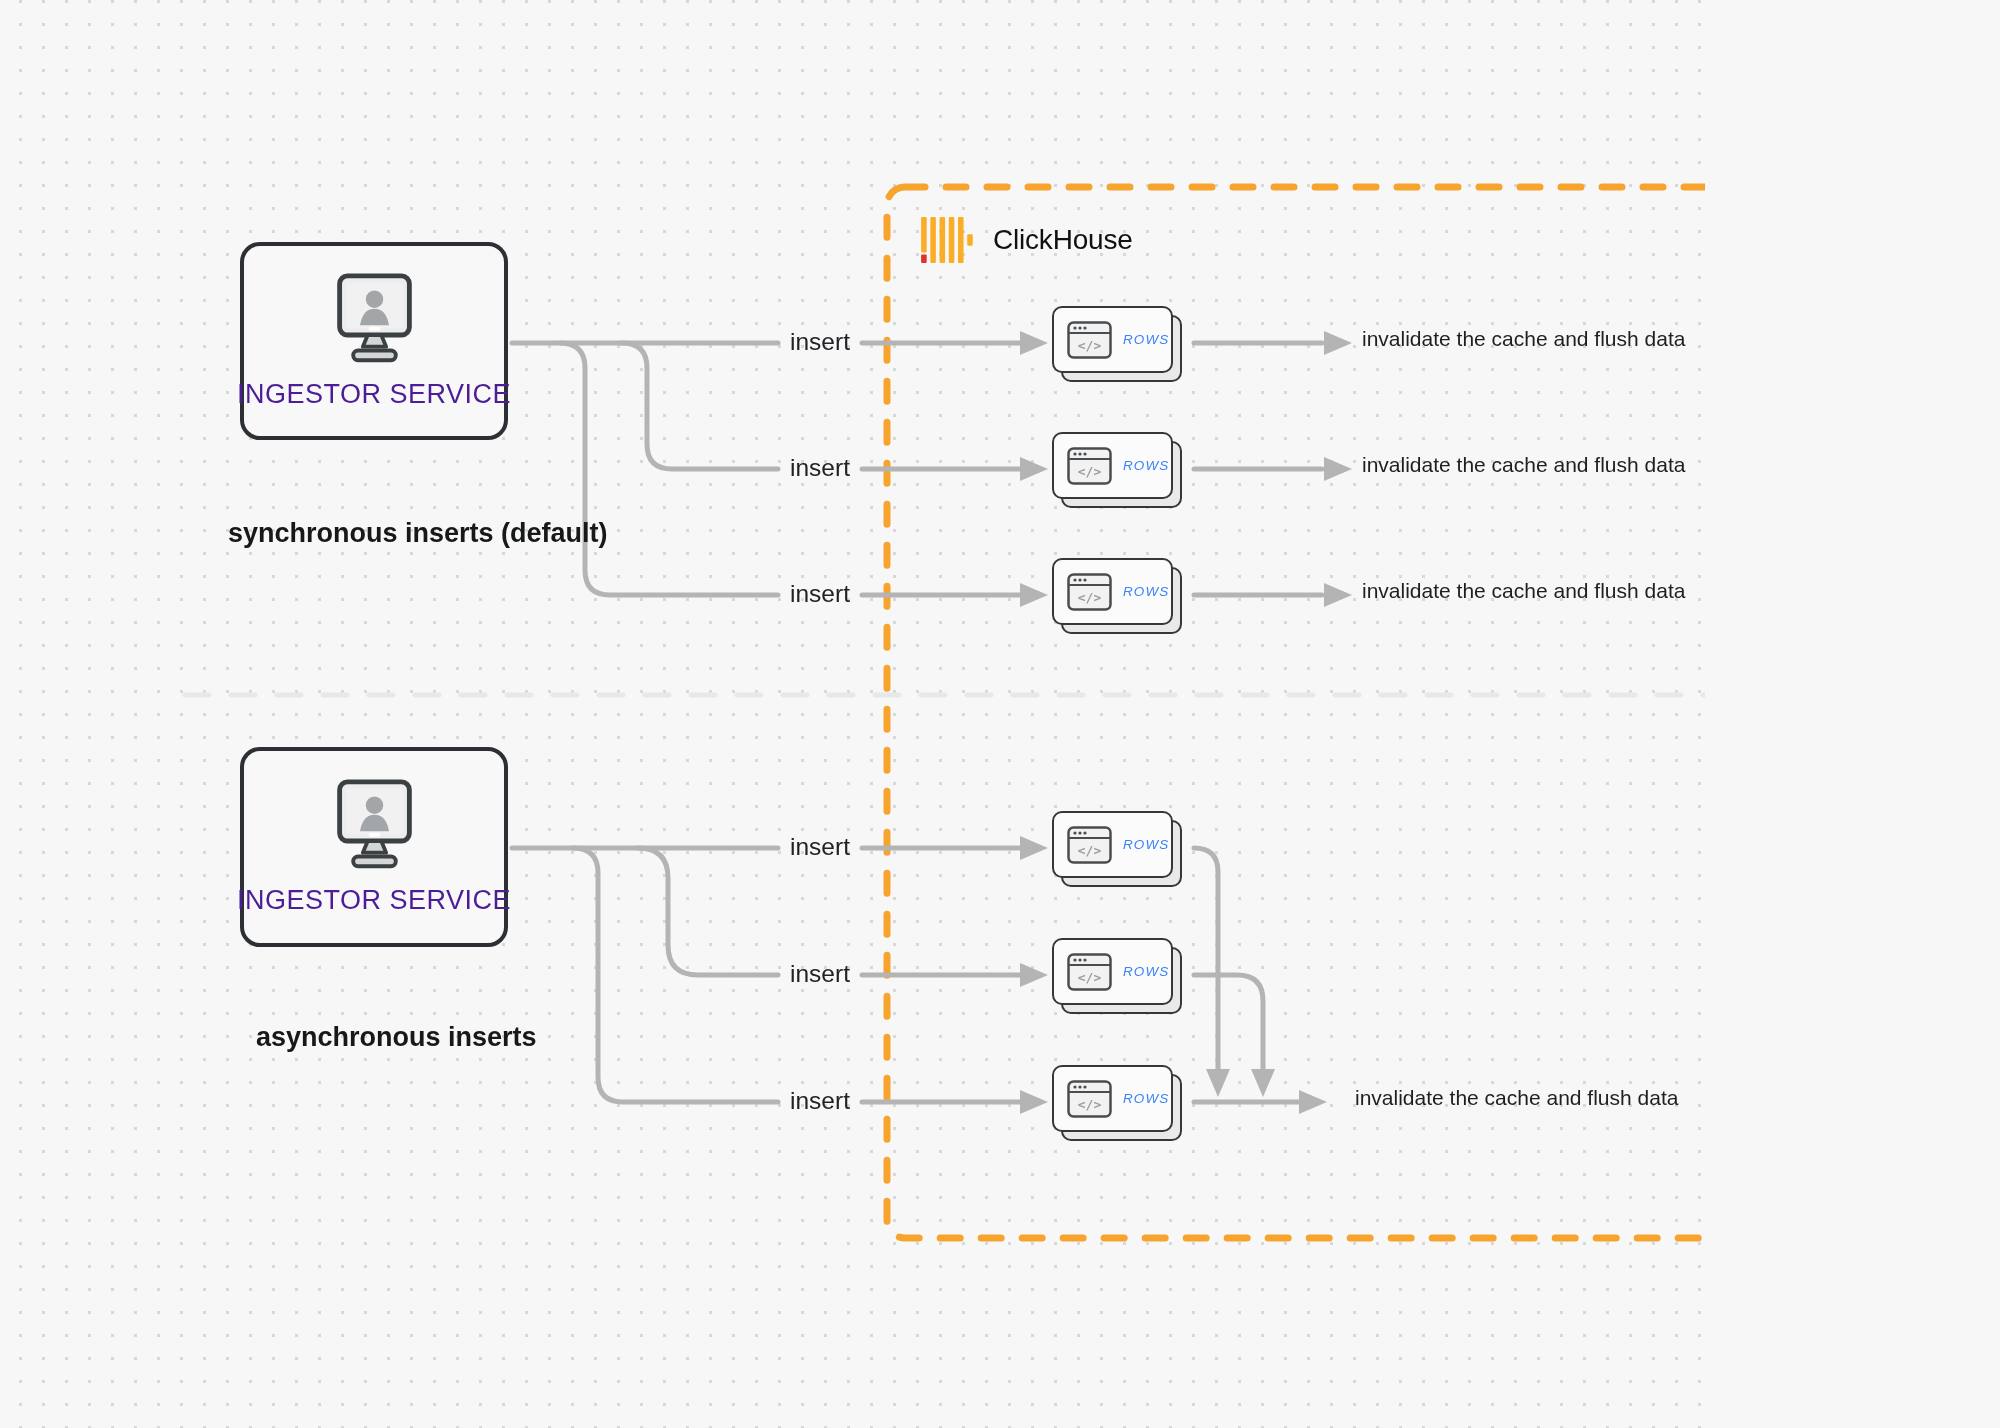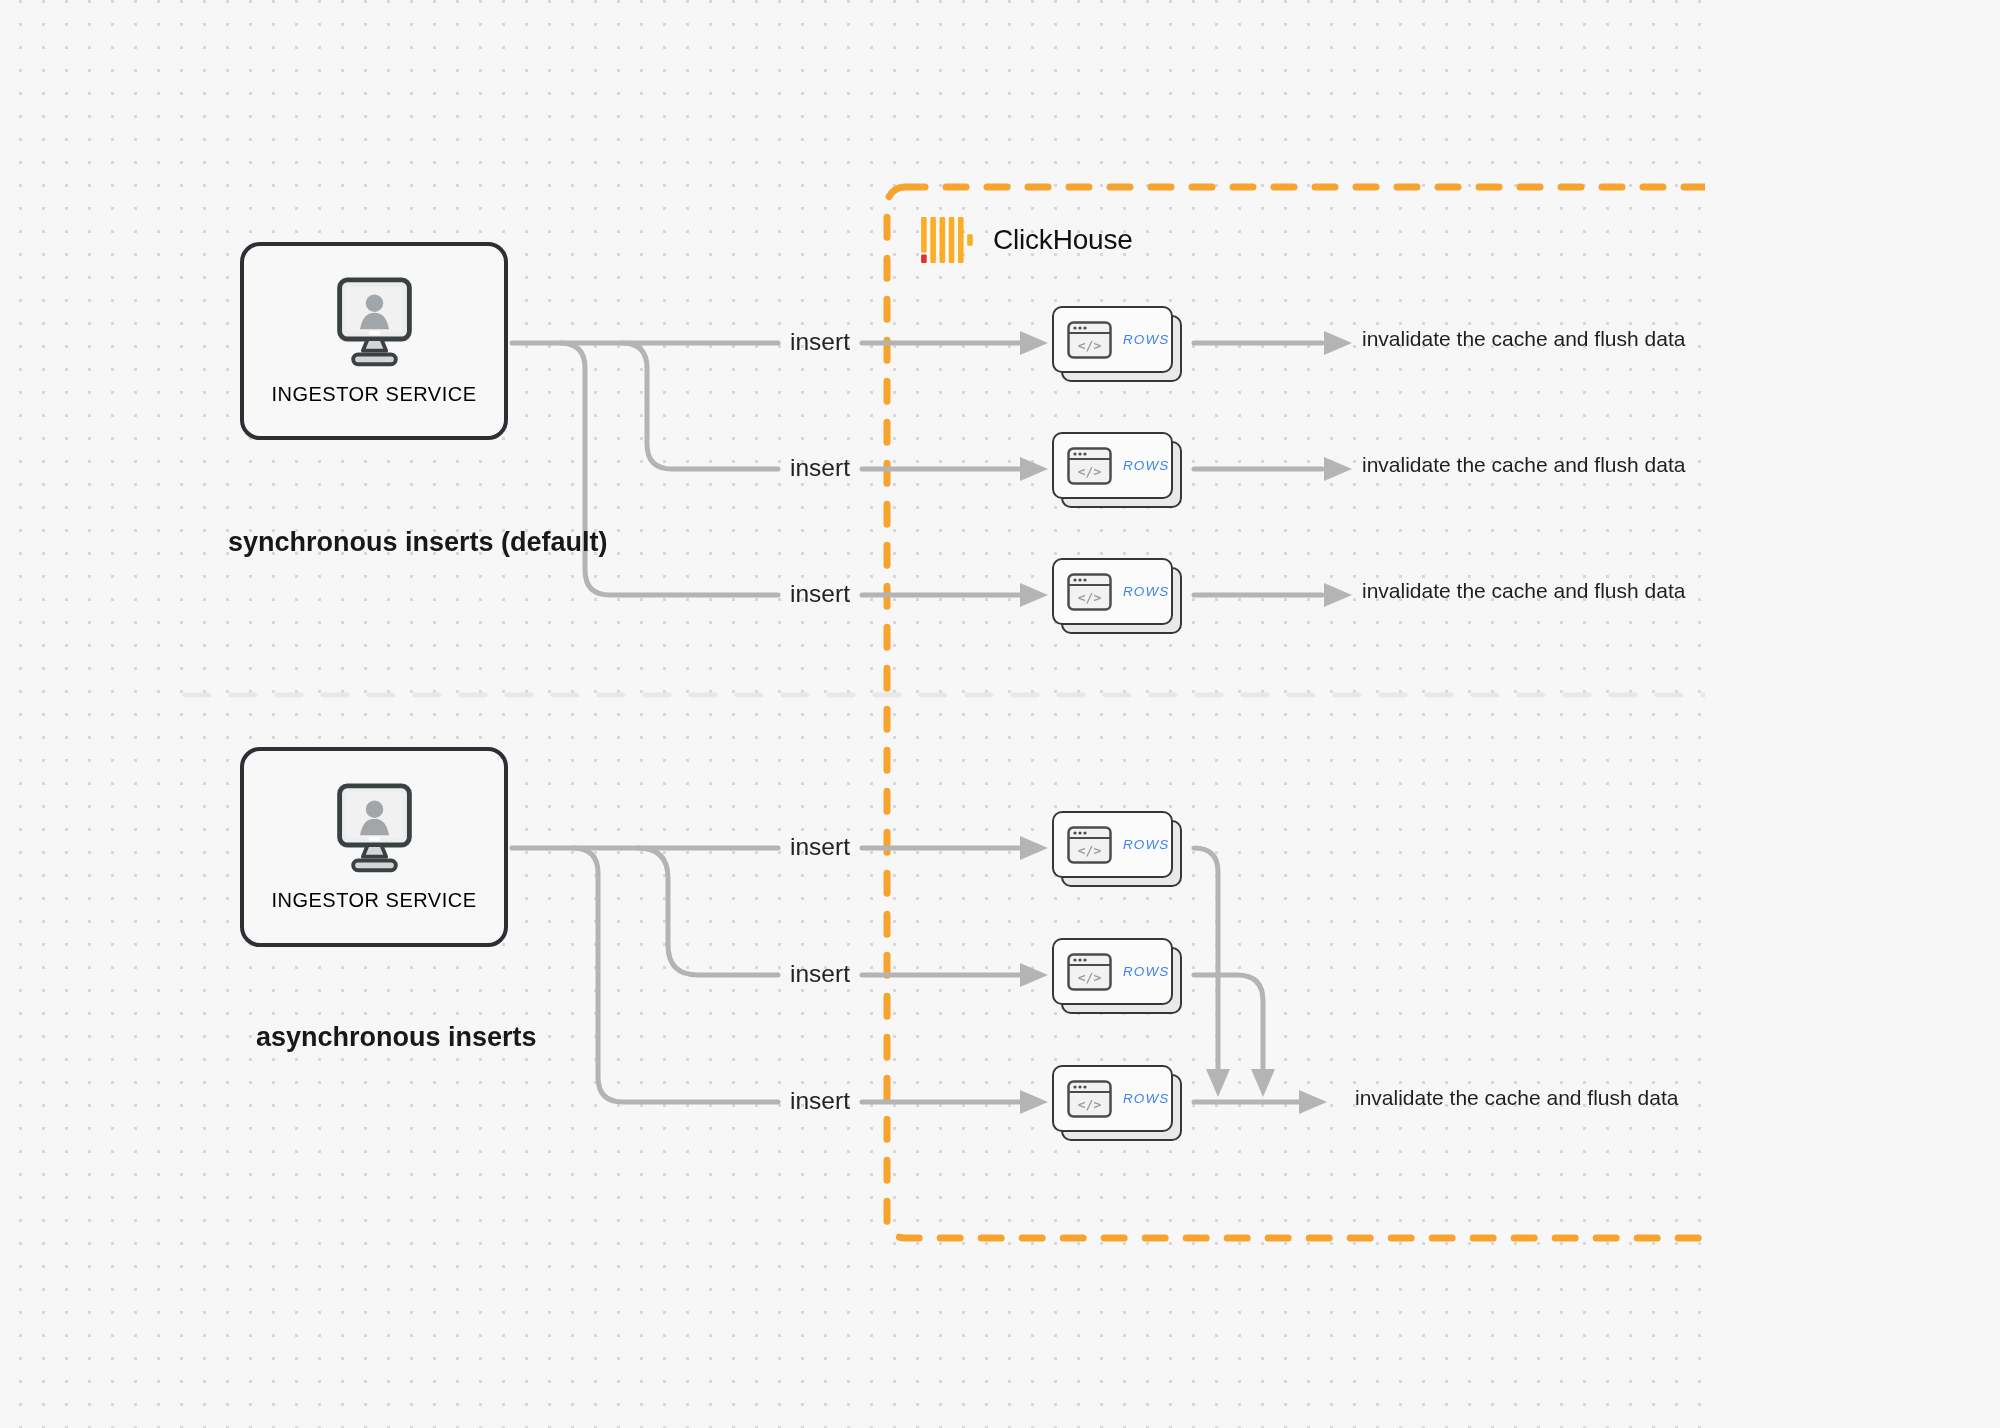--- a/index.html
+++ b/index.html
@@ -22,21 +22,21 @@
   
   .ingestor-box{
     left:240px;width:268px;
     background:#f8f8f9;
     border:4px solid #2c3034;
     border-radius:20px;
     display:flex;flex-direction:column;align-items:center;justify-content:center;
     gap:13px;box-sizing:border-box;
   }
   .ingestor-label{
-    font-size:20px;color:#000000;letter-spacing:.5px;
+    font-size:27px;color:#4c1d95;letter-spacing:.5px;
     white-space:nowrap;
   }
   
   .caption{
     font-size:27px;font-weight:700;color:#161819;white-space:nowrap;
   }
   
   .brand{
     display:flex;align-items:center;gap:17px;height:52px;
   }
@@ -155,21 +155,21 @@
       <rect x="21" y="10" width="58" height="47" rx="3" fill="#f1f1f2"></rect>
       <circle cx="50" cy="27" r="9" fill="#a3a6a8"></circle>
       <path d="M35,54 q3,-17 15,-17 q12,0 15,17 Z" fill="#a3a6a8"></path>
       <rect x="44" y="55.5" width="12" height="4" rx="2" fill="#ffffff"></rect>
       <path d="M43,64 h14 l5,12 h-24 Z" fill="#d4d5d6" stroke="#3b4043" stroke-width="4" stroke-linejoin="round"></path>
       <rect x="28" y="80" width="44" height="10" rx="5" fill="#d4d5d6" stroke="#3b4043" stroke-width="4"></rect>
     </svg>
     <div class="ingestor-label">INGESTOR SERVICE</div>
   </div>
 
-  <div class="abs caption" style="left:228px;top:518px;margin-top:9px;">synchronous inserts (default)</div>
+  <div class="abs caption" style="left:228px;top:518px;">synchronous inserts (default)</div>
   <div class="abs caption" style="left:248px;top:1022px;margin-left:8px;">asynchronous inserts</div>
 
   <div class="abs insert-label" style="left:758px;top:328px;">insert</div>
   <div class="abs insert-label" style="left:758px;top:454px;">insert</div>
   <div class="abs insert-label" style="left:758px;top:580px;">insert</div>
 
   <div class="abs insert-label" style="left:758px;top:833px;">insert</div>
   <div class="abs insert-label" style="left:758px;top:960px;">insert</div>
   <div class="abs insert-label" style="left:758px;top:1087px;">insert</div>
 

